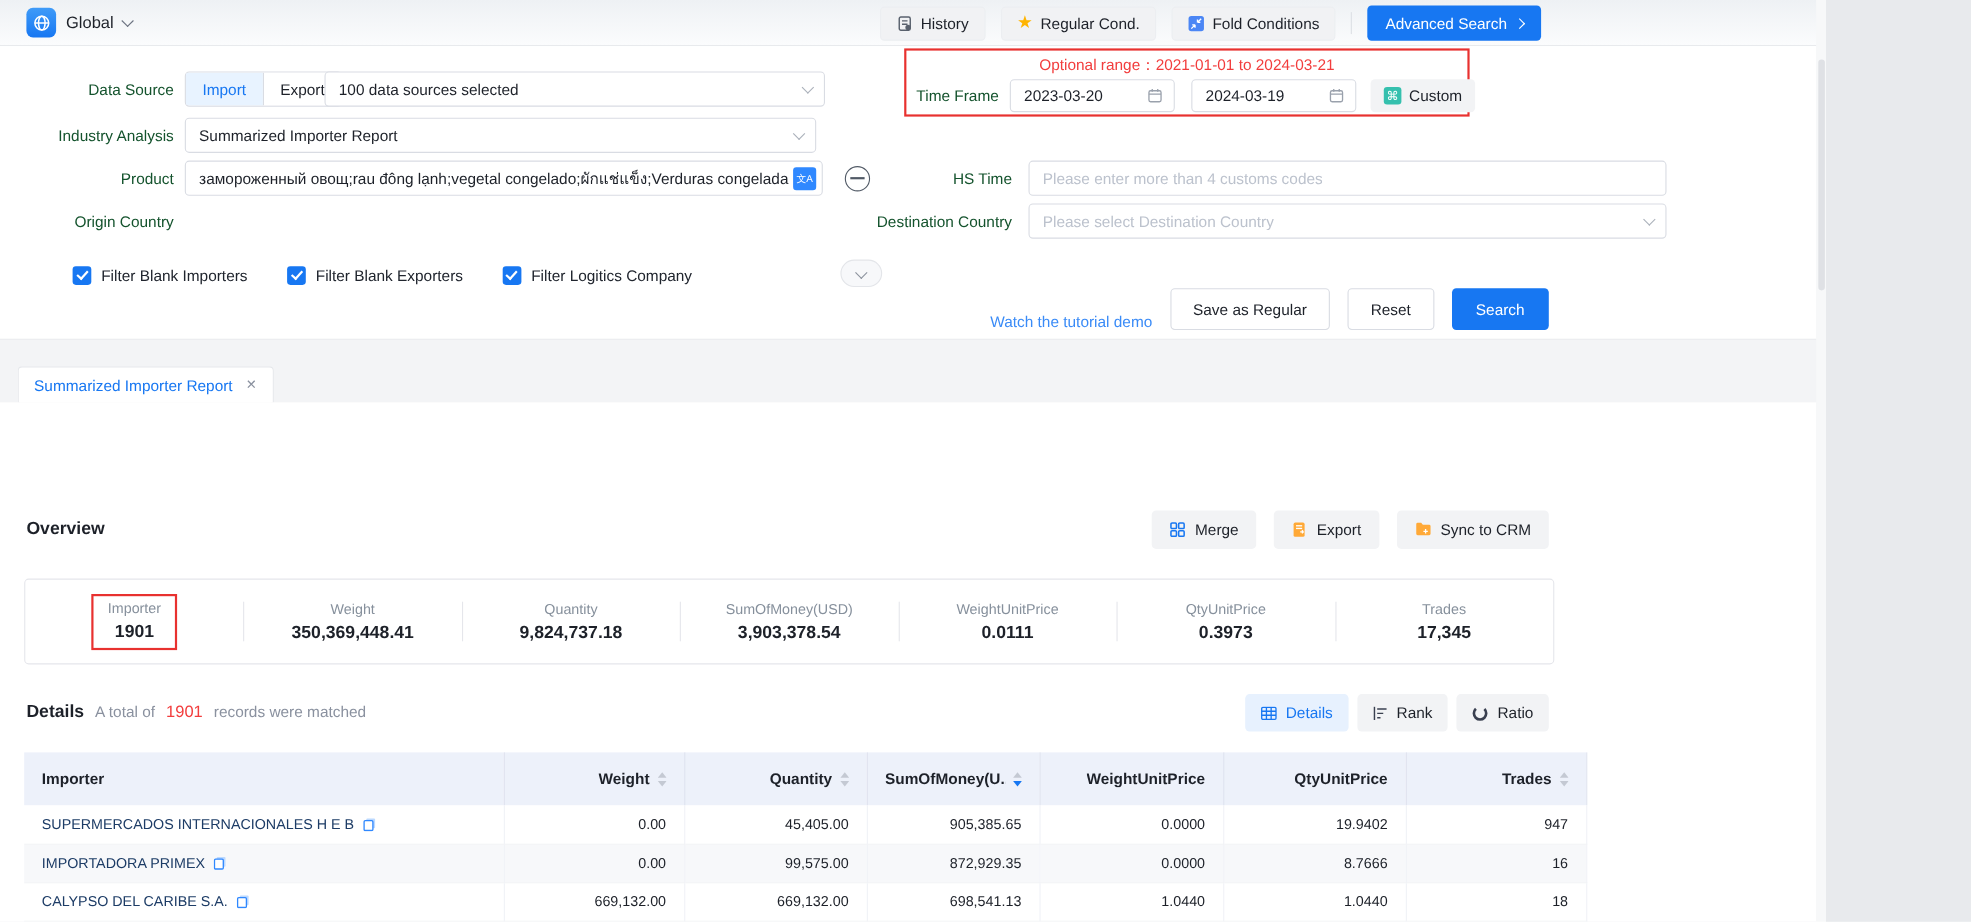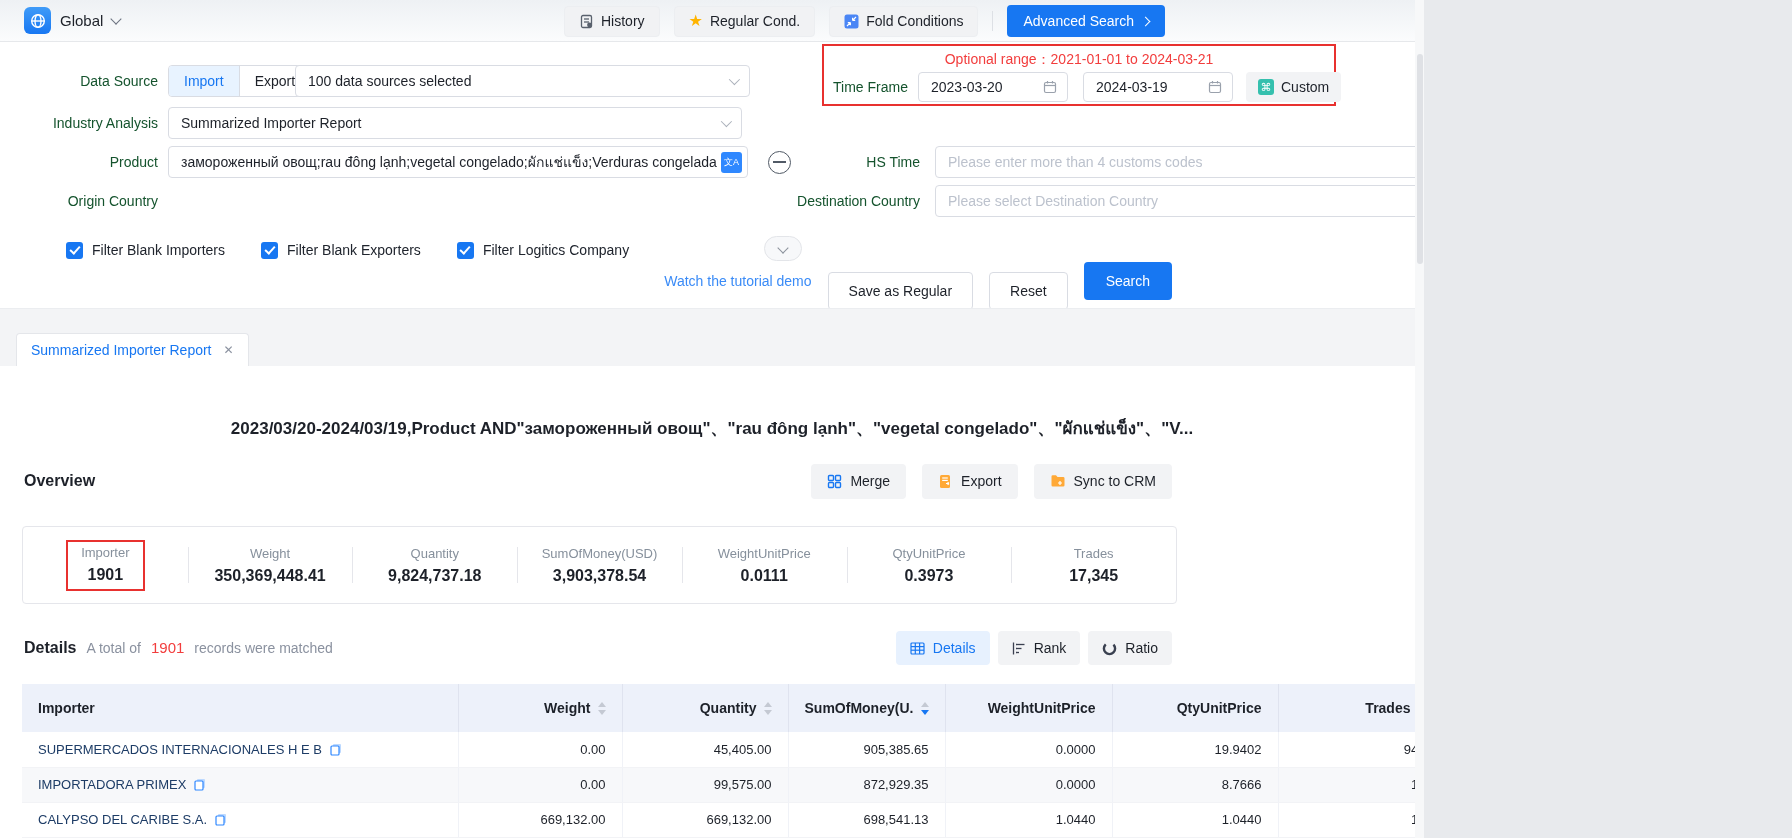--- a/index.html
+++ b/index.html
@@ -1,17 +1,17 @@
 <!DOCTYPE html>
 <html><head>
 <meta charset="utf-8">
 <style>
   * { margin:0; padding:0; box-sizing:border-box; }
   body { background:#e8eaed; font-family:"Liberation Sans","DejaVu Sans",sans-serif; }
-  .screen { position:relative; width:1424px; height:838px; background:#fff; overflow:hidden; font-family:"Liberation Sans","DejaVu Sans",sans-serif; color:#1d2129; }
+  .screen { position:relative; width:1660px; height:838px; background:#fff; overflow:hidden; font-family:"Liberation Sans","DejaVu Sans",sans-serif; color:#1d2129; }
 
   
   .topbar { position:absolute; left:0; top:0; width:100%; height:42px; background:linear-gradient(180deg,#eef1f4,#fbfcfd); border-bottom:1px solid #e6e8eb; }
   .region { position:absolute; left:24px; top:7px; display:flex; align-items:center; gap:9px; cursor:pointer; }
   .region-ic { width:27px; height:27px; border-radius:6px; background:linear-gradient(180deg,#3f9bf8,#1777f2); display:flex; align-items:center; justify-content:center; }
   .region-label { font-size:15px; color:#1d2129; }
   .chev { width:8px; height:8px; border-right:1.6px solid #6b7280; border-bottom:1.6px solid #6b7280; transform:rotate(45deg); margin-top:-4px; }
   .topbar-actions { position:absolute; right:259px; top:5px; display:flex; align-items:center; gap:14px; }
   .tb-btn { height:31px; display:flex; align-items:center; gap:7px; padding:0 14px; background:#f1f2f4; border:1px solid #eceef1; border-radius:4px; font-size:14px; color:#1d2129; cursor:pointer; white-space:nowrap; }
   .tb-divider { width:1px; height:20px; background:#dde0e5; }
@@ -45,21 +45,21 @@
   .lang-circle::after { content:""; position:absolute; left:4px; right:4px; top:50%; height:1.6px; margin-top:-1px; background:#515a66; }
 
   .cb-row { position:absolute; left:66px; top:196px; height:24px; display:flex; align-items:center; gap:36px; }
   .cb-item { display:flex; align-items:center; gap:9px; cursor:pointer; }
   .cb { width:17px; height:17px; border-radius:3px; background:#1777f2; position:relative; flex:none; }
   .cb::after { content:""; position:absolute; left:5.5px; top:2.5px; width:4px; height:8px; border-right:2px solid #fff; border-bottom:2px solid #fff; transform:rotate(42deg); }
   .cb-label { font-size:14px; color:#20252e; white-space:nowrap; }
   .collapse-pill { position:absolute; left:764px; top:194px; width:38px; height:25px; border:1px solid #e3e5e9; border-radius:13px; background:#f7f8fa; display:flex; align-items:center; justify-content:center; cursor:pointer; }
   .collapse-pill .chev { margin-top:-2px; border-color:#8b929c; }
 
-  .form-actions { position:absolute; right:252px; top:220px; height:38px; display:flex; align-items:center; gap:16px; }
+  .form-actions { position:absolute; right:252px; top:220px; height:38px; display:flex; align-items:flex-end; gap:16px; }
   .link { font-size:14px; color:#3a8bf7; cursor:pointer; white-space:nowrap; }
   .btn-outline { height:38px; padding:0 20px; border:1px solid #d9dce3; border-radius:4px; background:#fff; font-size:14px; display:flex; align-items:center; cursor:pointer; white-space:nowrap;margin-top:20px; }
   .btn-search { height:38px; padding:0 22px; border-radius:4px; background:#1777f2; color:#fff; font-size:14px; display:flex; align-items:center; cursor:pointer; }
 
   
   .band { position:absolute; left:0; top:308px; width:100%; height:58px; background:#f3f4f6; border-top:1px solid #ebedf0; }
   .tab { position:absolute; left:16px; bottom:0; height:33px; background:#fff; border:1px solid #e4e6ea; border-bottom:none; border-radius:4px 4px 0 0; display:flex; align-items:center; gap:12px; padding:0 14px; cursor:pointer; }
   .tab-title { font-size:14px; color:#1777f2; white-space:nowrap; }
   .tab-close { font-size:12px; color:#8a919f; cursor:pointer; }
 
@@ -263,21 +263,20 @@
   </div>
 
   <div class="band">
     <div class="tab">
       <span class="tab-title">Summarized Importer Report</span>
       <span class="tab-close">✕</span>
     </div>
   </div>
 
   <div class="content">
-    <div class="query-title">2023/03/20-2024/03/19,Product AND"замороженный овощ"、"rau đông lạnh"、"vegetal congelado"、"ผักแช่แข็ง"、"V...</div>
 
     <div class="overview-row">
       <span class="sec-heading">Overview</span>
       <div class="ov-actions">
         <div class="gbtn">
           <span>
             <svg width="15" height="15" viewBox="0 0 15 15" fill="none" stroke="#1777f2" stroke-width="1.4">
               <rect x="1.5" y="1.5" width="5" height="5" rx="1"></rect>
                 <rect x="8.5" y="1.5" width="5" height="5" rx="1"></rect>
                 <rect x="1.5" y="8.5" width="5" height="5" rx="1"></rect>

